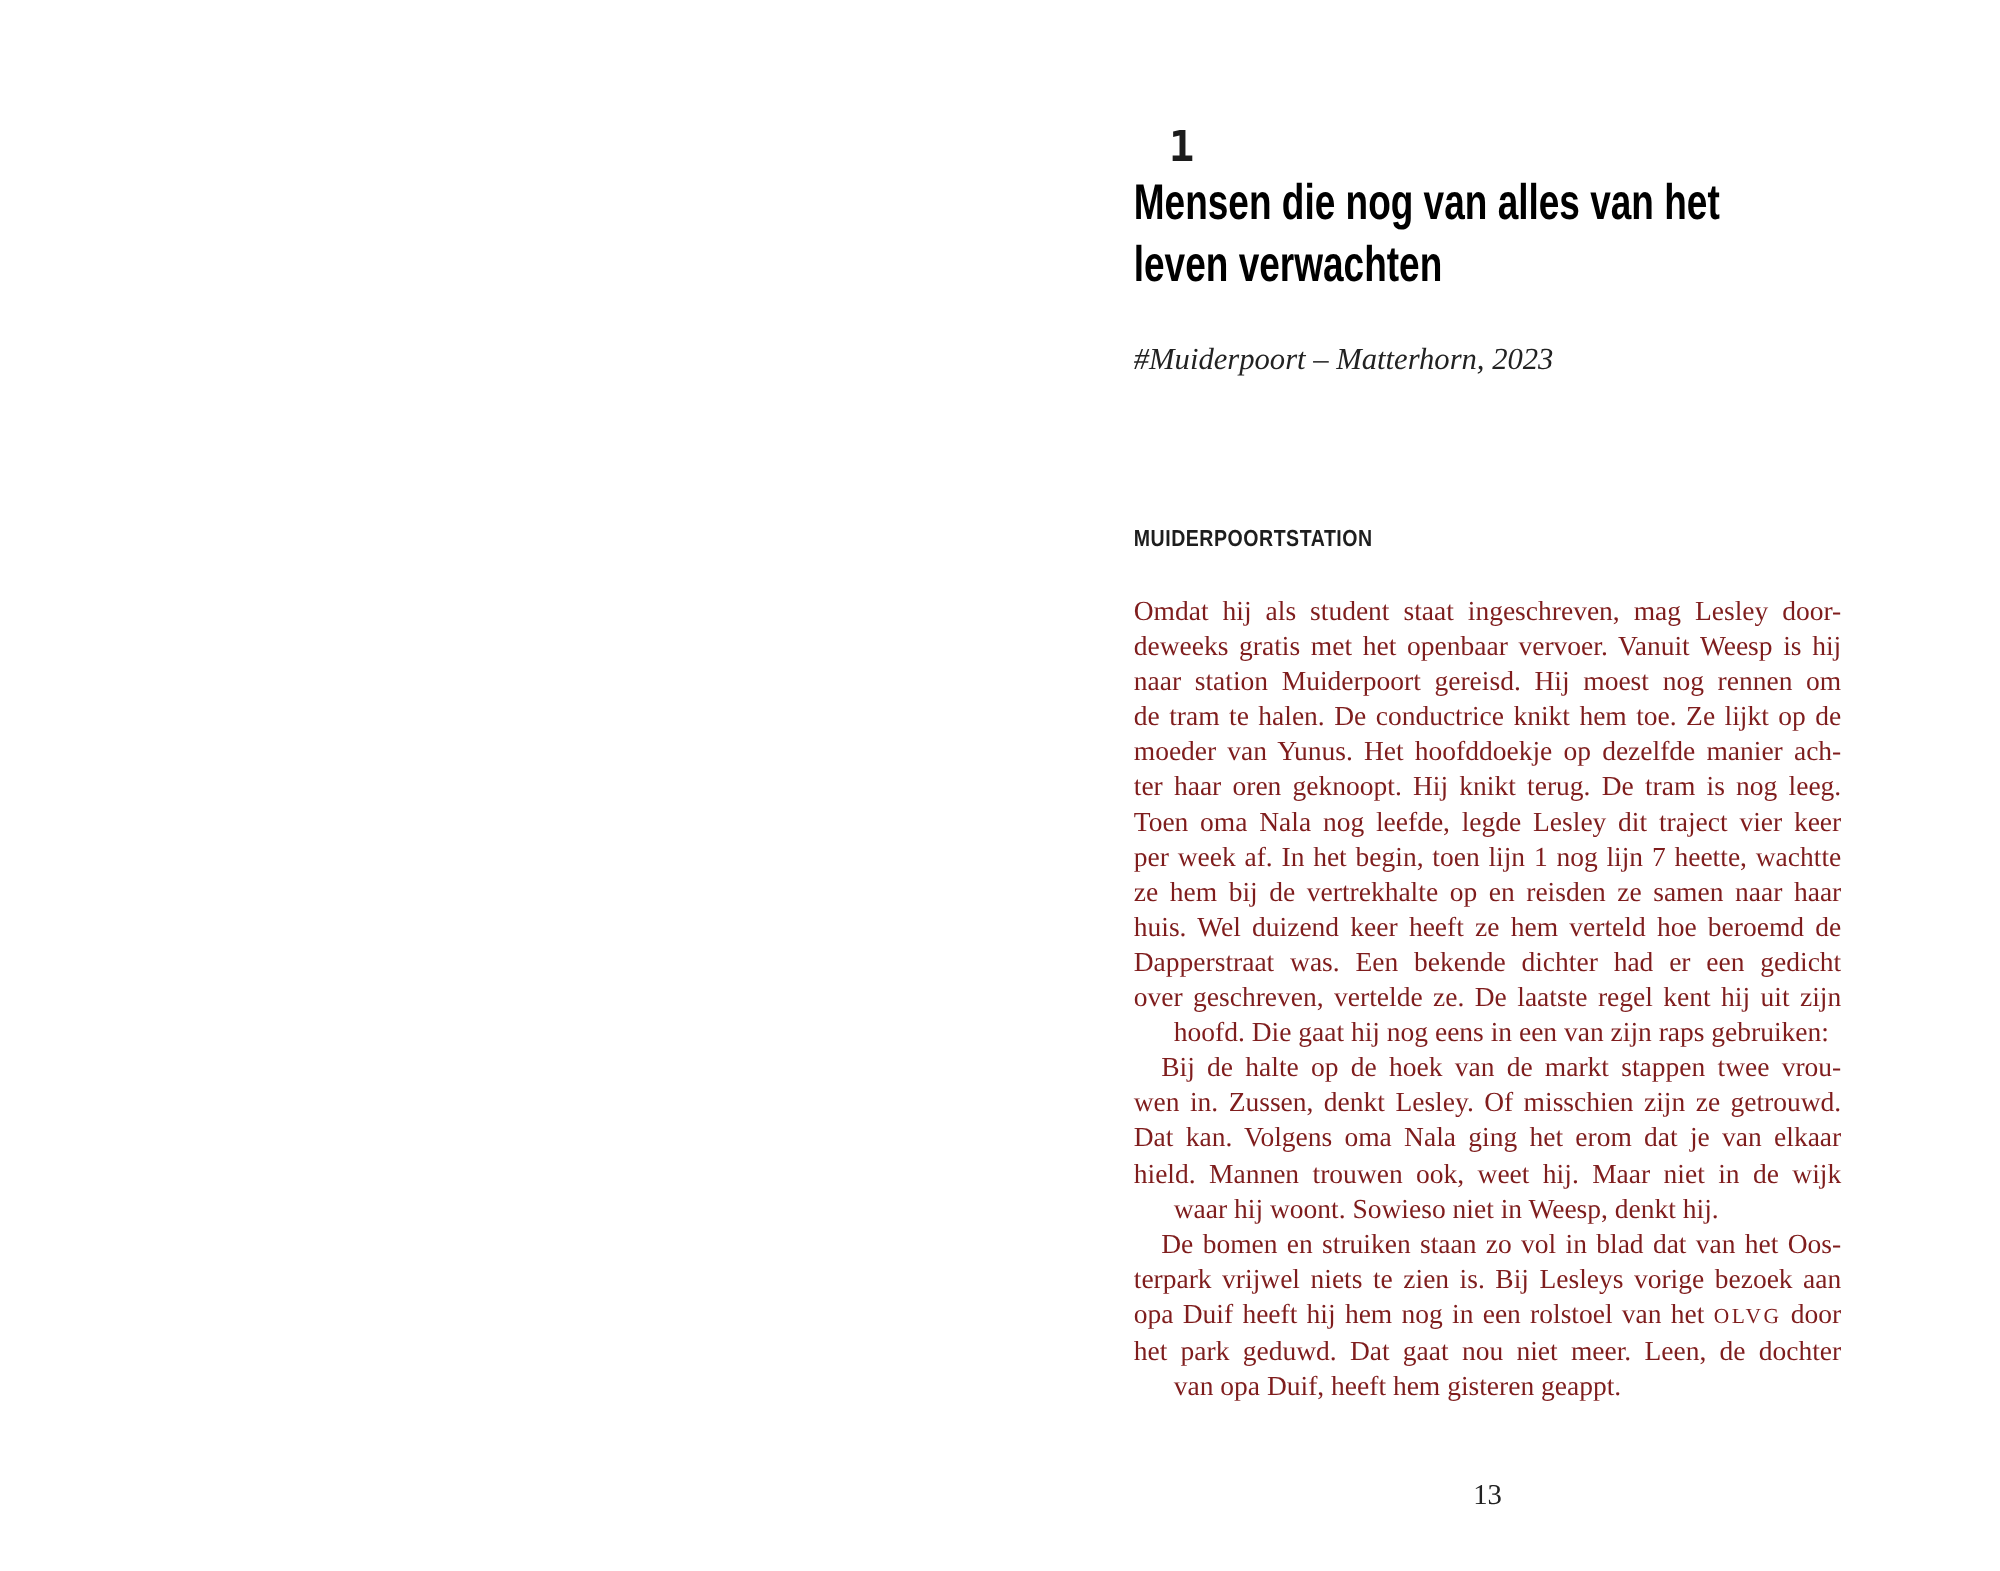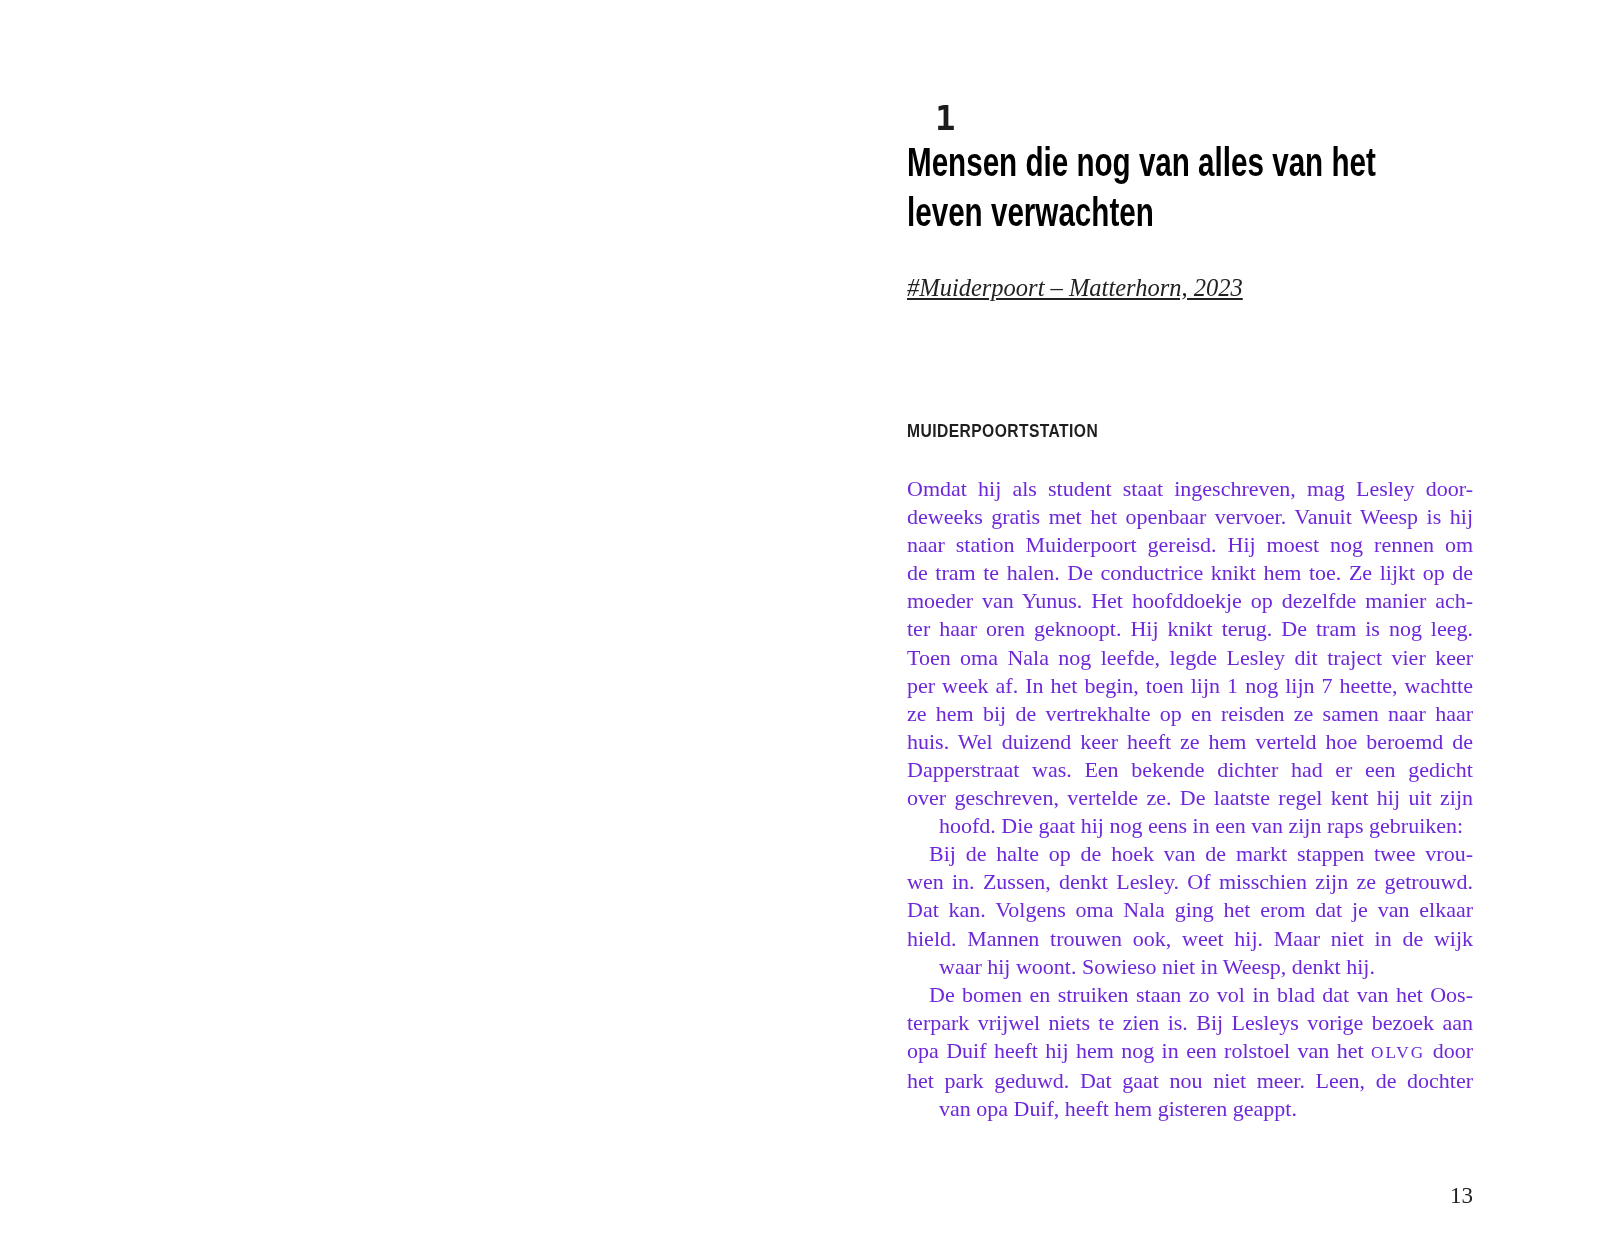--- a/index.html
+++ b/index.html
@@ -42,42 +42,41 @@
     transform-origin: 0 0;
   }
   .subtitle {
     position: absolute;
     left: 0; top: 273px;
     font-style: italic;
     font-size: 24.5px;
     line-height: 30px;
     color: #222222;
     white-space: nowrap;
-    text-decoration: underline;
   }
   .section-heading {
     position: absolute;
     left: 0; top: 419px;
     font-family: "Liberation Sans", sans-serif;
     font-weight: 700;
     font-size: 18.5px;
     line-height: 24px;
     letter-spacing: 0.5px;
     color: #1e1e1e;
     white-space: nowrap;
     transform: scaleX(0.845);
     transform-origin: 0 0;
   }
   .body-text {
     position: absolute;
     left: 0; top: 475px;
     width: 566px;
     font-size: 22px;
     line-height: 28.1px;
-    color: #6d28d9;
+    color: #7f1d1d;
   }
   .para { margin: 0; }
   .line {
     text-align: justify;
     text-align-last: justify;
   }
   .line.last {
     text-align-last: left;
     margin-left: 32px;
   }
@@ -85,21 +84,21 @@
     padding-left: 22px;
   }
   .sc {
     font-size: 0.78em;
     letter-spacing: 0.12em;
   }
   .folio {
     position: absolute;
     left: 0; top: 1183px;
     width: 566px;
-    text-align: right;
+    text-align: center;
     font-size: 23px;
     line-height: 26px;
     color: #222222;
   }
 </style>
 </head>
 <body>
 
 <div class="page">
   <div class="column">

